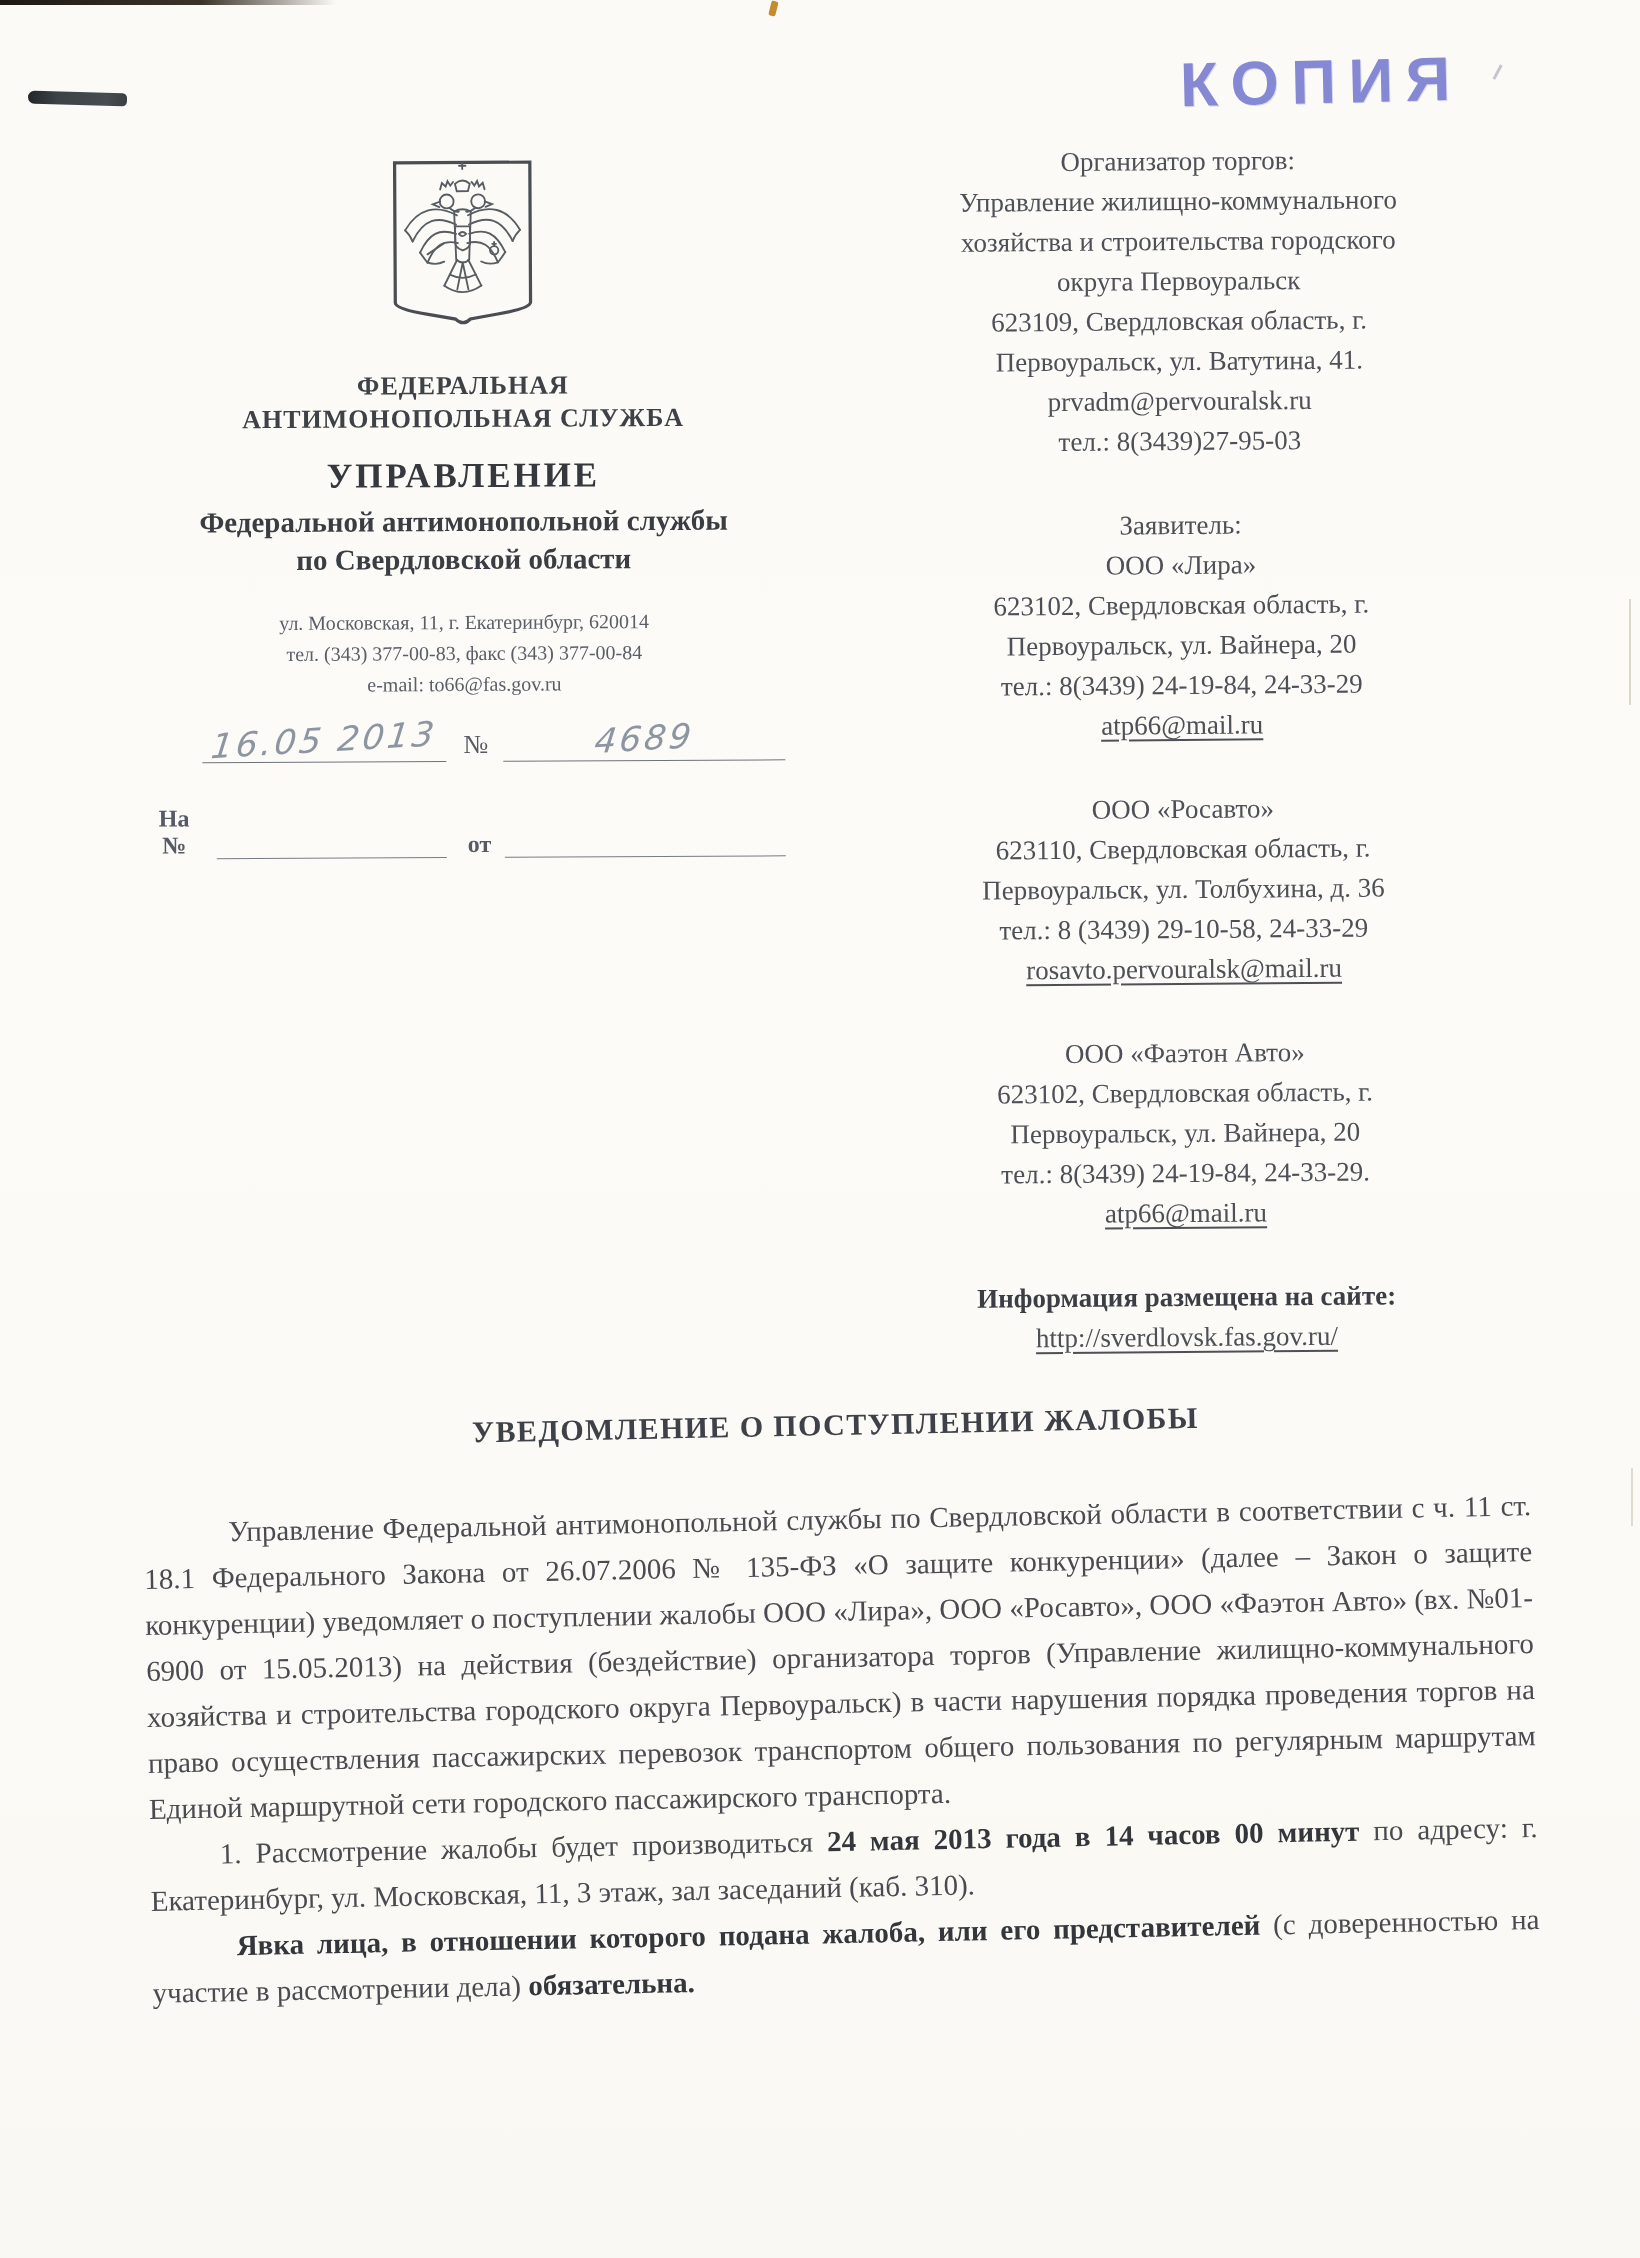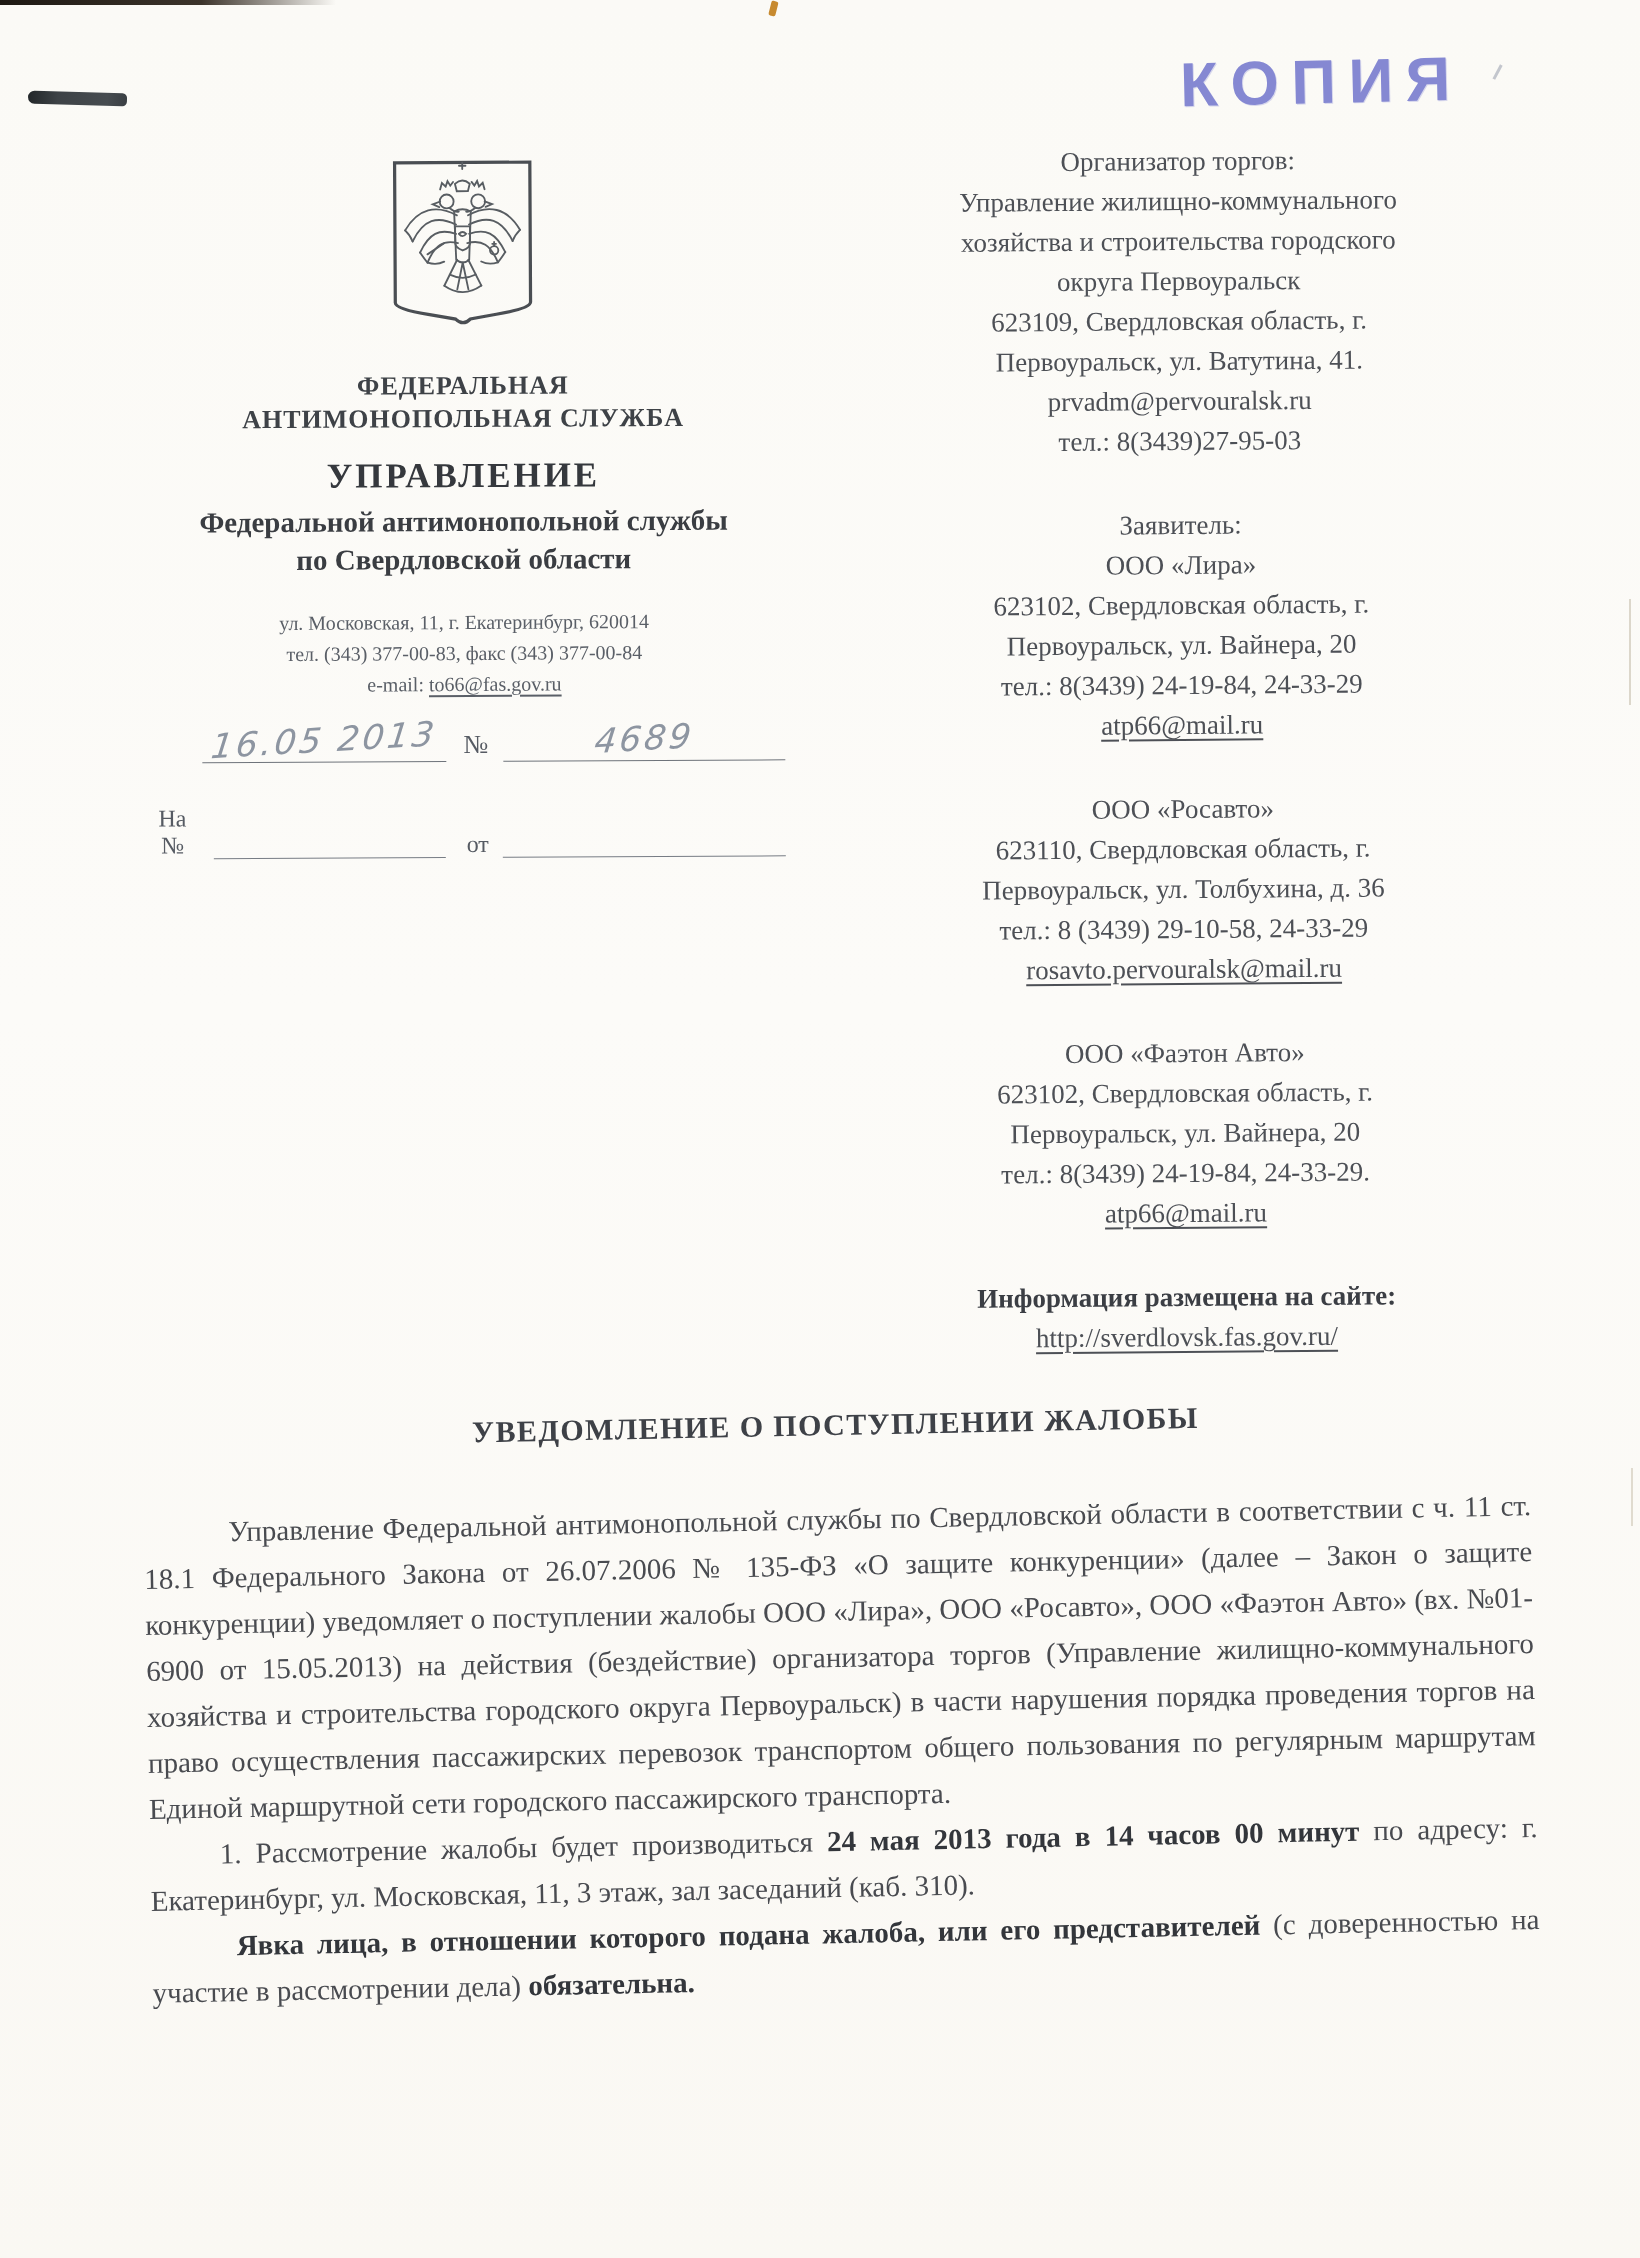--- a/index.html
+++ b/index.html
@@ -28,33 +28,33 @@
     font-size:62px; letter-spacing:12.6px; color:#7b7fd0; opacity:.92;
     transform:rotate(-1.3deg); text-shadow:1px 1px 0 rgba(123,127,208,.30);
   }
   
   .lh-left { position:absolute; left:143px; top:156px; width:641px; text-align:center; transform:rotate(-.3deg); }
   .emblem { width:156px; height:176px; margin:0 auto 37px auto; display:block; }
   .org-name { font-weight:bold; font-size:26px; line-height:33px; letter-spacing:1px; color:#3e4247; }
   .division { margin-top:21px; font-weight:bold; font-size:35px; letter-spacing:2.9px; color:#35383d; }
   .division-sub { font-weight:bold; font-size:29px; line-height:38px; color:#3a3d42; margin-top:5.8px; }
   .addr { margin-top:29px; font-size:20px; line-height:31px; color:#5a5f67; }
-  .addr .link { text-decoration:underline; text-underline-offset:3.9px; }
+  .addr .link { text-underline-offset:3.9px; }
   .hw-row { margin-top:19.3px; display:flex; align-items:flex-end; padding-left:58px; }
   .hw-line { display:inline-block; border-bottom:1.9px solid #6e737a; }
   .hw-line.first { width:251px; }
   .hw-line.second { width:290px; margin-left:15.4px; }
   .hw-text {
     display:inline-block; font-family:"DejaVu Sans", sans-serif; font-style:italic;
     font-size:34px; letter-spacing:2.9px; color:#8d95a1; transform:skewX(-10deg) rotate(-3deg);
     padding-bottom:1.9px; white-space:nowrap;
   }
   .no-sign { font-size:26px; color:#565b63; margin:0 0 1.9px 17.4px; }
   .ref-row { margin-top:42px; display:flex; align-items:flex-end; font-size:24px; color:#565b63; }
-  .ref-row .lbl { margin-right:13.5px; }
+  .ref-row .lbl { margin-right:13.5px;font-weight:bold; }
   .ref-uline { display:inline-block; border-bottom:1.9px solid #777c84; }
   .ref-uline.a { width:237px; margin-right:21px; }
   .ref-uline.b { width:290px; }
   
   .lh-right { position:absolute; left:828px; top:141px; width:709px; text-align:center;
     font-size:27px; line-height:40px; color:#4d5056; transform:rotate(-.45deg); }
   .rc-block { margin-bottom:44px; }
   .rc-block .link { text-decoration:underline; text-decoration-thickness:1.9px; text-underline-offset:4.8px; }
   .site-label { font-weight:bold; color:#3b3e44; }
   

